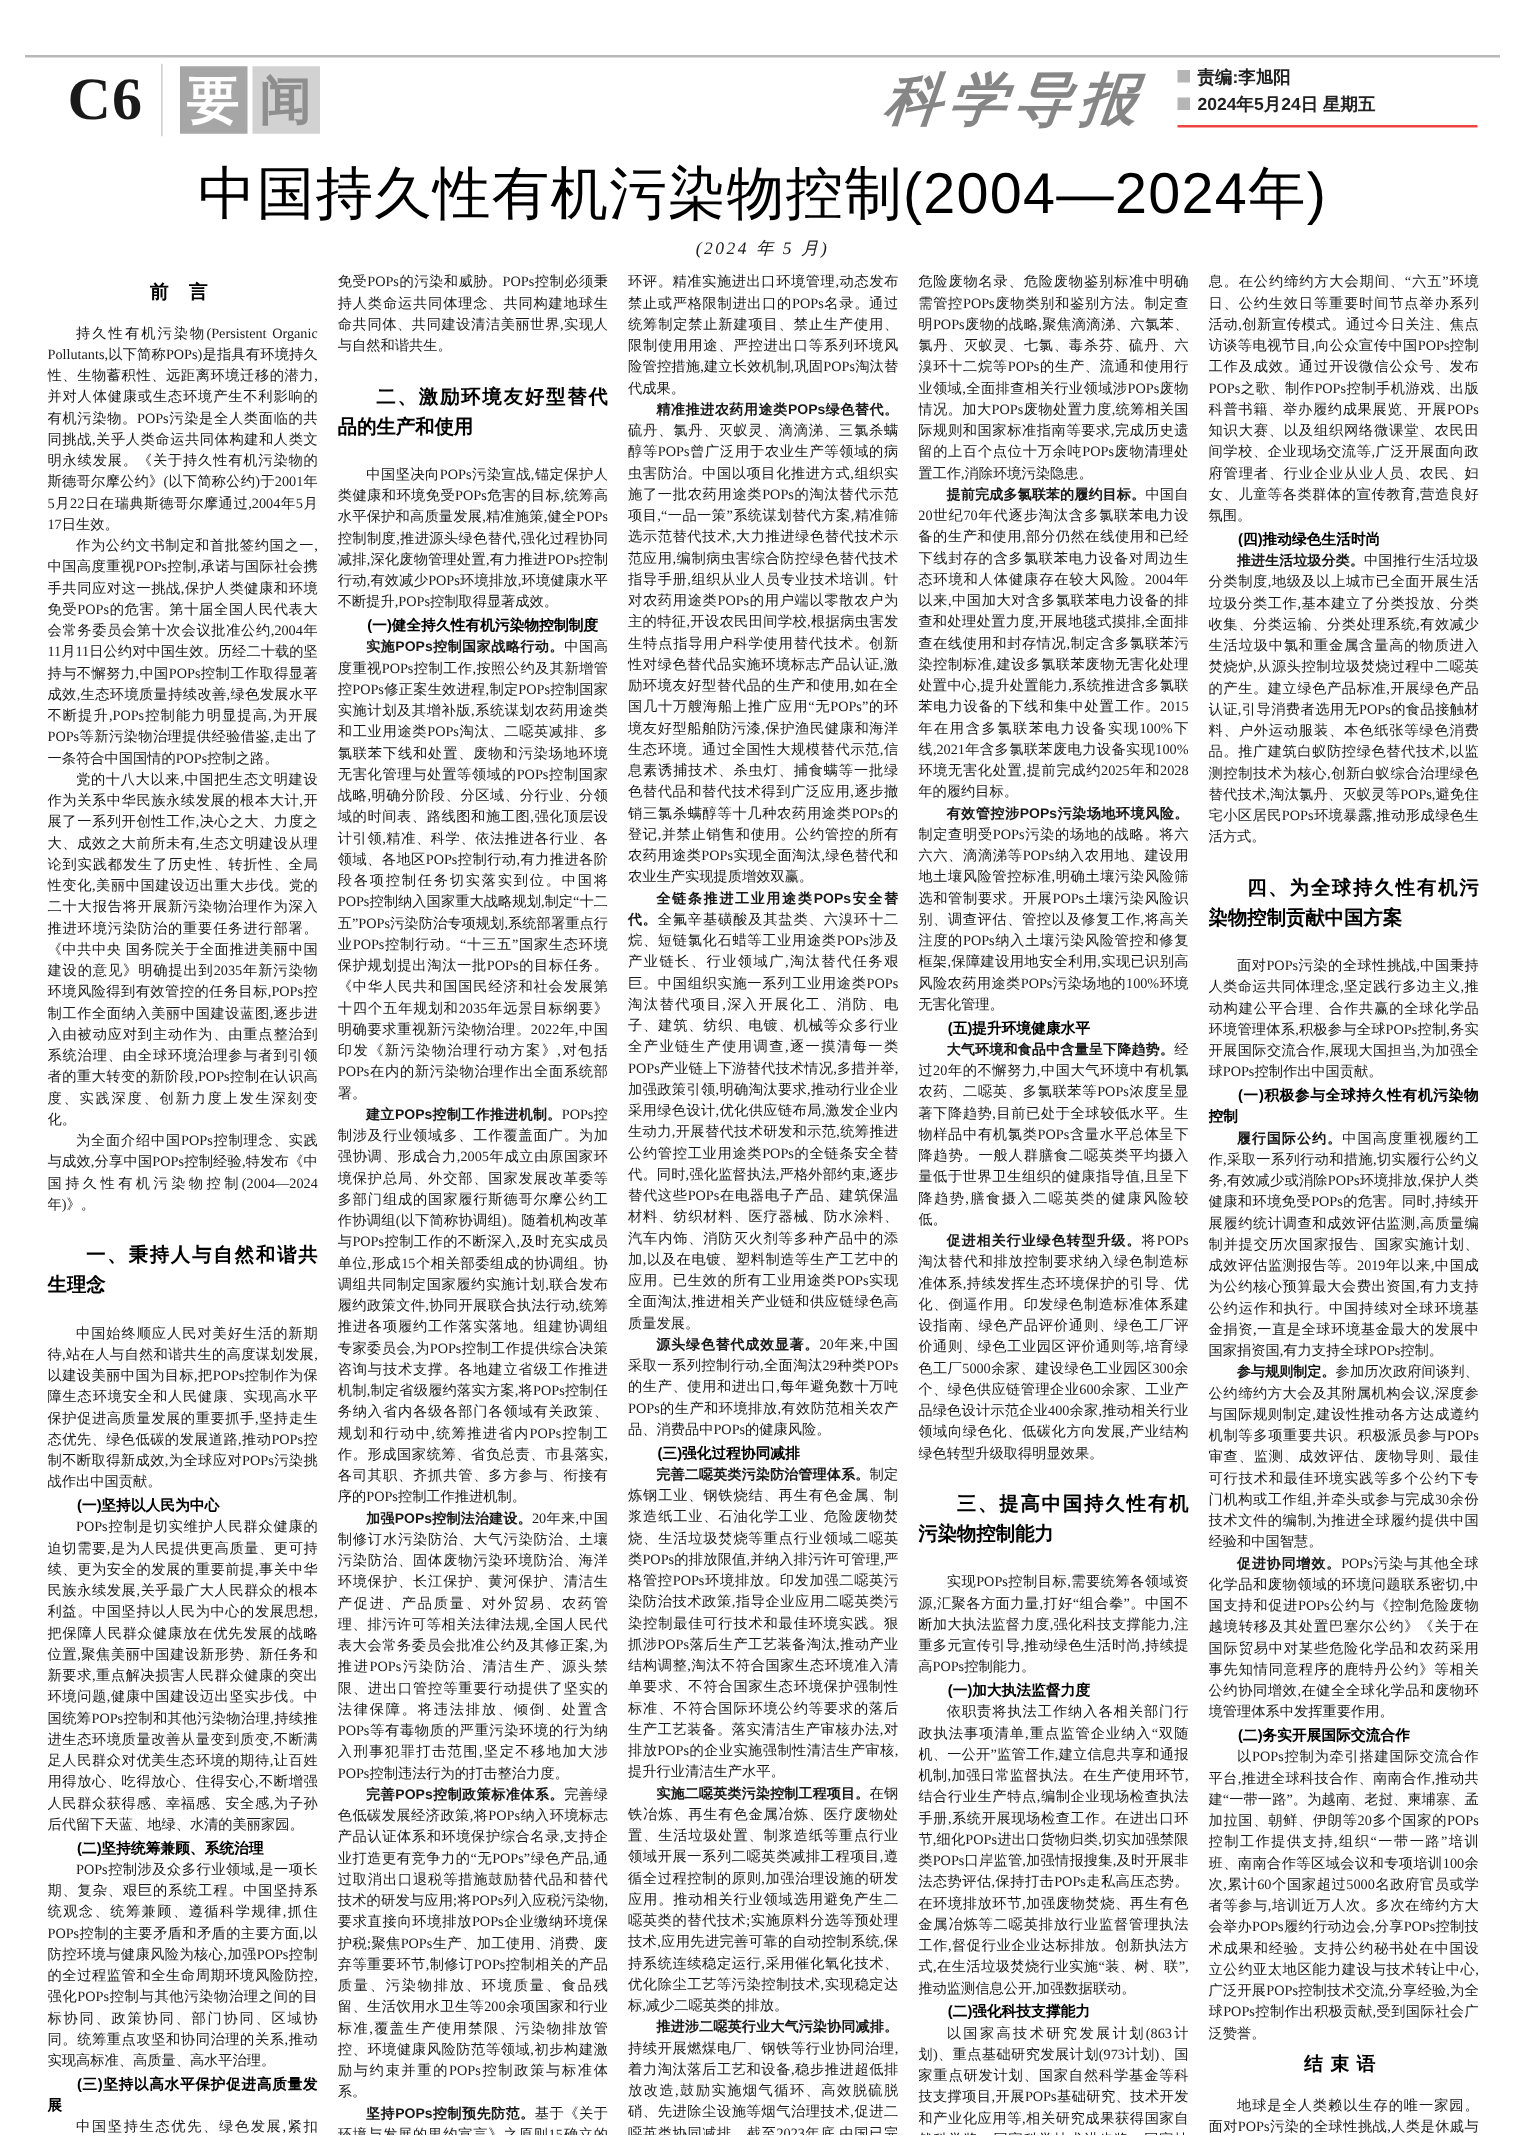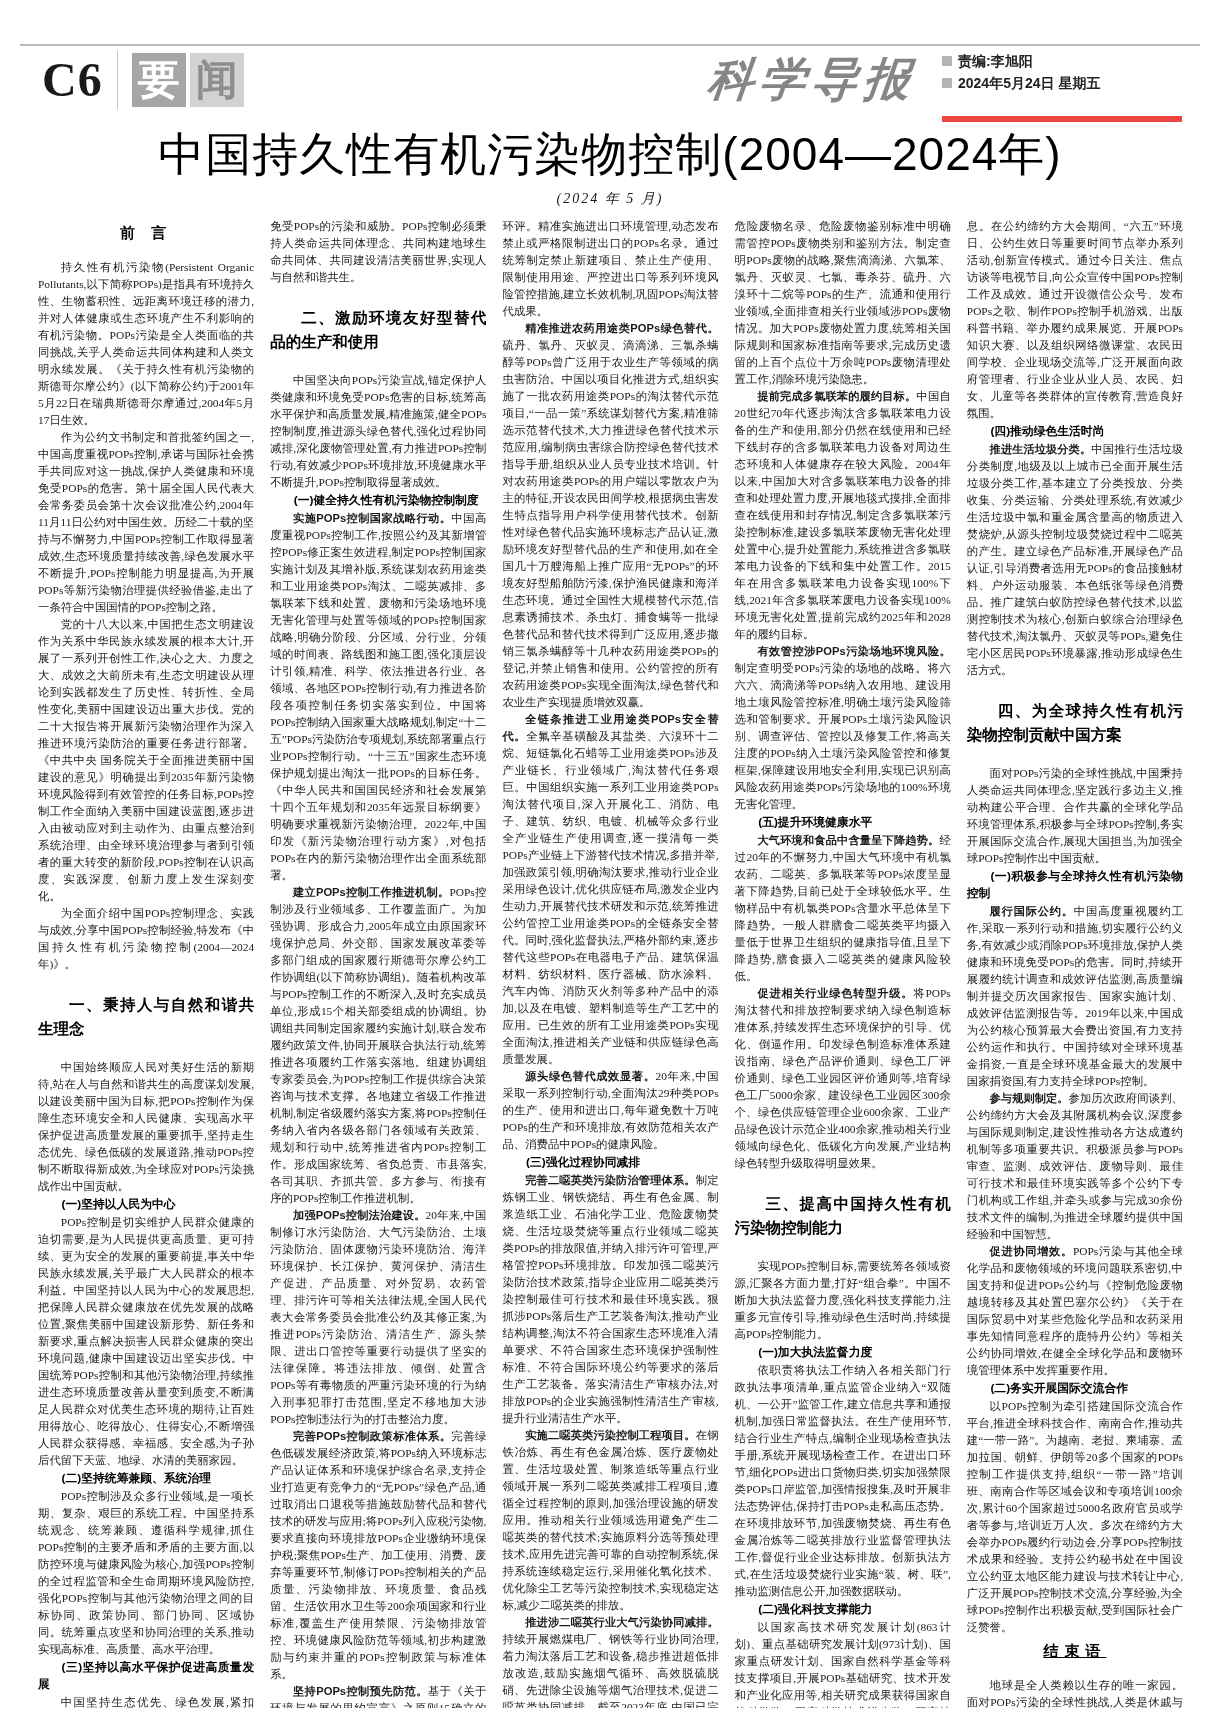--- a/index.html
+++ b/index.html
@@ -7,31 +7,31 @@
     position:relative;
     width:1220px;height:1725px;
     margin:0 auto;
     background:#ffffff;
     font-family:"Liberation Serif","DejaVu Serif",serif;
     color:#1a1a1a;
     overflow:hidden;
   }
   
   .top-rule{position:absolute;left:20px;right:20px;top:44px;height:2px;background:#b9b9b9;}
-  .hdr{position:absolute;left:42px;right:38px;top:50px;height:64px;display:flex;justify-content:space-between;align-items:flex-start;}
+  .hdr{position:absolute;left:54px;right:38px;top:50px;height:64px;display:flex;justify-content:space-between;align-items:flex-start;}
   .hdr-left{display:flex;align-items:center;gap:14px;}
   .page-no{font-size:48px;font-weight:bold;font-family:"Liberation Serif",serif;line-height:60px;letter-spacing:1px;}
   .hdr-div{width:1px;height:58px;background:#c4c4c4;}
   .sec-boxes{display:flex;gap:4px;}
   .sec-box{width:54px;height:54px;display:flex;align-items:center;justify-content:center;font-size:42px;font-weight:bold;font-family:"Liberation Sans",sans-serif;}
   .sec-box.b1{background:#a6a6a6;color:#ffffff;}
   .sec-box.b2{background:#d2d2d2;color:#8e8e8e;}
   .hdr-right{display:flex;align-items:flex-start;gap:26px;}
   .masthead{font-size:46px;color:#868686;font-style:italic;font-weight:bold;font-family:"DejaVu Serif",serif;line-height:58px;letter-spacing:6px;transform:skewX(-6deg);}
-  .pub-info{border-bottom:6px solid #ef4444;padding-bottom:22px;min-width:240px;}
+  .pub-info{border-bottom:2px solid #ef4444;padding-bottom:6px;min-width:240px;}
   .pub-line{font-family:"Liberation Sans",sans-serif;font-size:14px;font-weight:bold;color:#222;line-height:22px;display:flex;align-items:center;gap:6px;}
   .sq{display:inline-block;width:10px;height:10px;background:#b5b5b5;}
   
   .headline{
     margin:128px 60px 0 60px;text-align:center;
     font-family:"Liberation Sans","DejaVu Sans",sans-serif;
     font-weight:400;font-size:46px;line-height:52px;letter-spacing:1px;color:#000;
   }
   .subtitle{text-align:center;font-size:14px;margin-top:10px;letter-spacing:2px;font-style:italic;}
   
@@ -42,21 +42,21 @@
   .col{width:219px;height:1490px;overflow:hidden;text-align:justify;}
   .para{margin:0;font-size:11.4px;line-height:17px;text-indent:2em;}
   .para.no-indent{text-indent:0;}
   .para b{font-family:"Liberation Sans",sans-serif;font-weight:bold;font-size:11.2px;}
   .h1{
     font-family:"Liberation Sans",sans-serif;font-weight:900;
     font-size:15.5px;line-height:24px;margin:20px 0 18px 0;text-indent:2em;color:#000;
   }
   .h3{font-family:"Liberation Sans",sans-serif;font-weight:bold;font-size:11.8px;line-height:17px;text-indent:2em;margin:1px 0;color:#000;}
   .ct{font-family:"Liberation Sans",sans-serif;font-weight:900;font-size:15px;text-align:center;text-indent:0;margin:6px 0 16px 0;letter-spacing:6px;color:#000;}
-  .ct.end{text-decoration:underline;}
+  .ct.end{}
 </style>
 </head>
 <body>
 
 <div class="page">
   <div class="top-rule"></div>
 
   <div class="hdr">
     <div class="hdr-left">
       <div class="page-no">C6</div>

